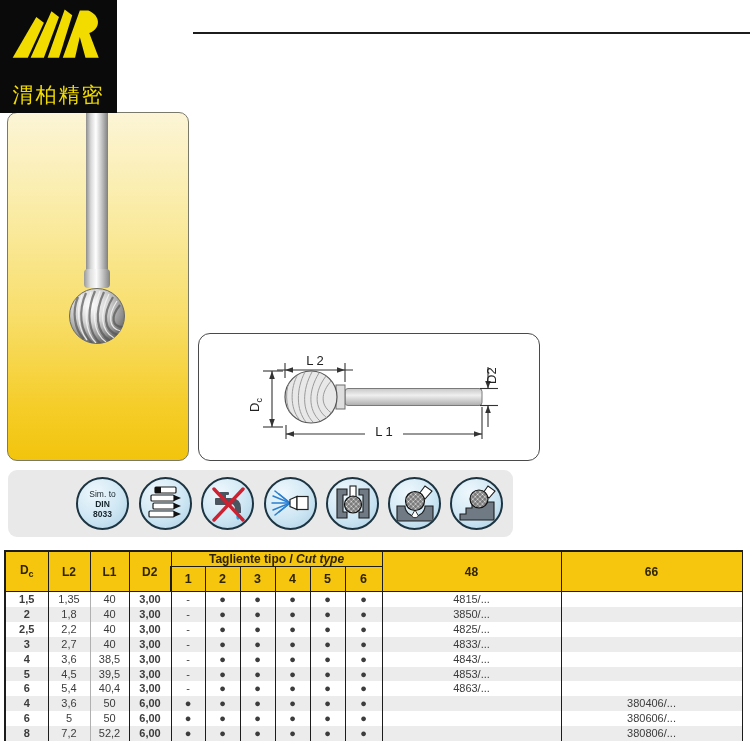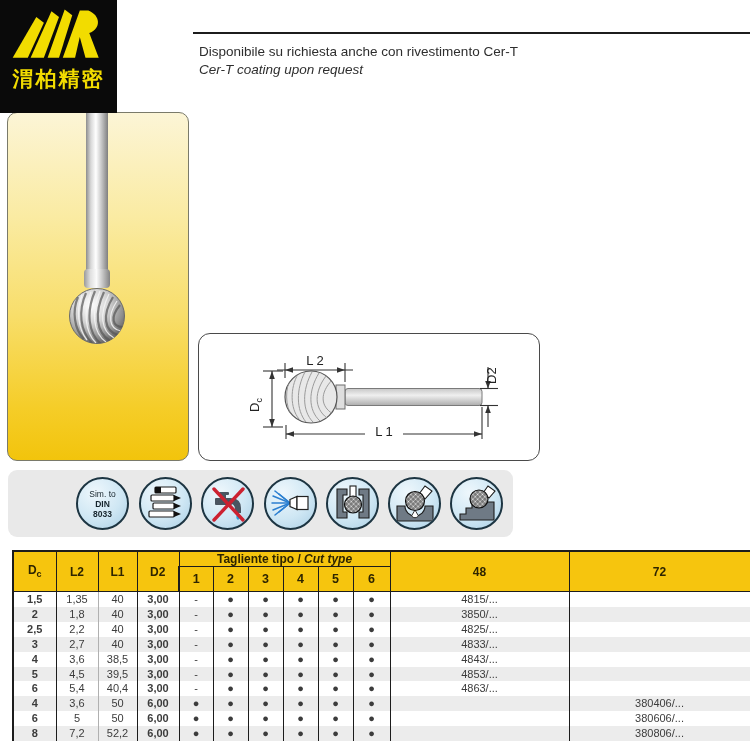--- a/index.html
+++ b/index.html
@@ -3,21 +3,21 @@
 <meta charset="utf-8">
 <style>
   * { margin:0; padding:0; box-sizing:border-box; }
   body { background:#fff; }
   #page { position:relative; width:750px; height:750px; background:#fff; overflow:hidden;
           font-family:"Liberation Sans", sans-serif; }
 
   
   .logo { position:absolute; left:0; top:0; width:117px; height:113px; background:#0a0a0a; z-index:30; }
   .logo svg { display:block; margin:6px auto 0 auto; }
-  .logo-cn { text-align:center; color:#F2DC00; font-weight:bold; font-size:21px; letter-spacing:2px; margin-top:1px; white-space:nowrap; overflow:hidden; }
+  .logo-cn { text-align:center; color:#F2DC00; font-weight:normal; font-size:21px; letter-spacing:2px; margin-top:17px; white-space:nowrap; overflow:hidden; }
 
   
   .panel { position:absolute; left:7px; top:112px; width:182px; height:349px; z-index:10;
            border:1px solid #7a7a6a; border-radius:10px;
            background:linear-gradient(180deg,#FCF5D6 0%, #FAEBA2 30%, #F8DE6B 58%, #F5CD28 85%, #F2C40C 100%); }
   .shank { position:absolute; left:86px; top:112px; width:22px; height:159px; z-index:20;
            background:linear-gradient(90deg,#8d8d8d 0%, #d8d8d8 22%, #ffffff 45%, #cccccc 68%, #7f7f7f 100%); }
   .collar { position:absolute; left:84px; top:269px; width:26px; height:19px; border-radius:4px; z-index:20;
             background:linear-gradient(90deg,#9a9a9a 0%, #e0e0e0 25%, #fbfbfb 48%, #c4c4c4 72%, #828282 100%); }
   .ball-photo { position:absolute; left:66px; top:285px; z-index:20; }
@@ -34,21 +34,21 @@
   
   .icon-strip { position:absolute; left:8px; top:470px; width:505px; height:67px; background:#E9E9E9; border-radius:9px; }
   .icircle { position:absolute; top:477px; width:53px; height:53px; border-radius:50%;
              border:2px solid #1d3542; overflow:hidden;
              background:radial-gradient(circle at 35% 28%, #eef7fc 0%, #cfe7f4 55%, #aacfe5 100%);
              display:flex; flex-direction:column; align-items:center; justify-content:center; }
   .ic-line { font-size:8.5px; line-height:10px; color:#16242c; white-space:nowrap; }
   .ic-line.b { font-weight:bold; }
 
   
-  .ctable { position:absolute; left:12px; top:550px; width:737px; border-collapse:collapse; table-layout:fixed; }
+  .ctable { position:absolute; left:4px; top:550px; width:737px; border-collapse:collapse; table-layout:fixed; }
   .ctable th { background:#F6C50E; color:#2e2500; font-size:12px; font-weight:bold;
                border:1.5px solid #1c1c1c; padding:0; text-align:center; }
   .ctable thead tr:first-child th { border-top:2px solid #1c1c1c; }
   .ctable th:first-child, .ctable td:first-child { border-left:2px solid #1c1c1c; }
   .th-main { height:21px; }
   .th-sub th { height:25px; font-size:12.5px; }
   .th-big { font-size:15px; }
   .cut-hdr i { font-style:italic; }
   .ctable sub { font-size:9px; }
   .ctable tbody td { padding:0; height:14.9px; line-height:14.9px; text-align:center;
@@ -109,24 +109,20 @@
         <polygon points="6,54 31,11 39,17 22,54"></polygon>
         <polygon points="25,54 47,5 55,11 39,54"></polygon>
         <polygon points="43,54 61,3 69,9 55,54"></polygon>
         <path d="M59,54 L77,4 L86,4 C99,9 100,23 87,28 L97,54 L83,54 L77,32 L72,54 Z"></path>
       </g>
     </svg>
     <div class="logo-cn">渭柏精密</div>
   </div>
 
   <div class="top-rule"></div>
-  <div class="note">
-    <div>Disponibile su richiesta anche con rivestimento Cer-T</div>
-    <div class="it">Cer-T coating upon request</div>
-  </div>
 
   <div class="diagram">
     <svg width="339" height="125" viewBox="0 0 339 125">
       <defs>
         <linearGradient id="shg" x1="0" y1="0" x2="0" y2="1">
           <stop offset="0%" stop-color="#c7c7c7"></stop>
             <stop offset="40%" stop-color="#efefef"></stop>
           <stop offset="100%" stop-color="#adadad"></stop>
         </linearGradient>
         <clipPath id="dballclip">
@@ -304,21 +300,21 @@
         <col style="width:181px">
     </colgroup>
     <thead>
       <tr class="th-top">
         <th rowspan="2" class="th-main"><span>D</span><sub>c</sub></th>
         <th rowspan="2">L2</th>
         <th rowspan="2">L1</th>
         <th rowspan="2">D2</th>
         <th colspan="6" class="cut-hdr"><span>Tagliente tipo /</span> <i>Cut type</i></th>
         <th rowspan="2" class="th-big">48</th>
-        <th rowspan="2" class="th-big">72</th>
+        <th rowspan="2" class="th-big">66</th>
       </tr>
       <tr class="th-sub">
         <th>1</th>
         <th>2</th>
         <th>3</th>
         <th>4</th>
         <th>5</th>
         <th>6</th>
       </tr>
     </thead>

